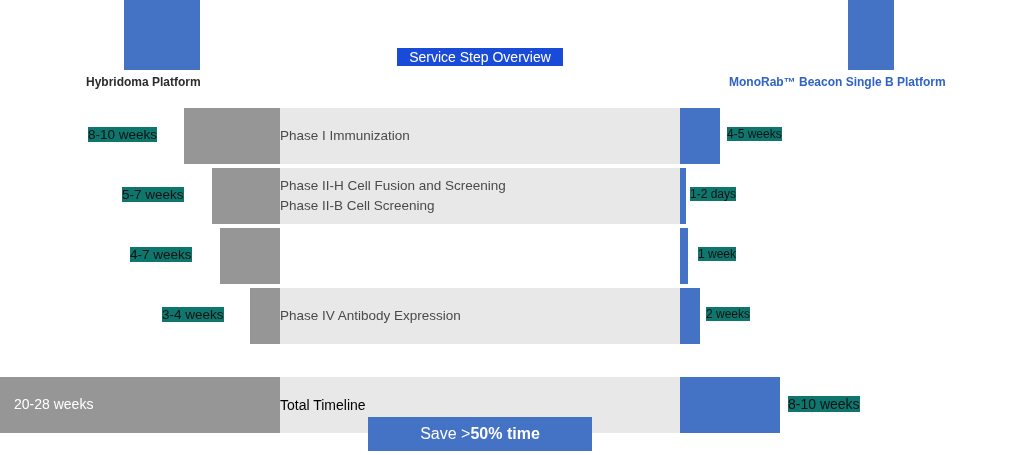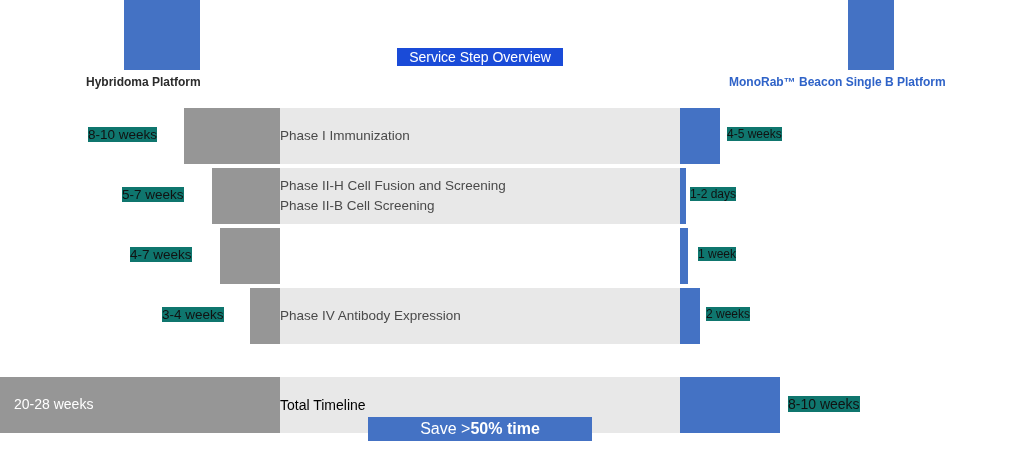--- a/index.html
+++ b/index.html
@@ -154,21 +154,21 @@
     top: 19px;
     font-size: 14px;
   }
 
   
   .save-button {
     position: absolute;
     left: 368px;
     top: 417px;
     width: 224px;
-    height: 24px;
+    height: 34px;
     background: #4472c4;
     color: #ffffff;
     font-size: 16px;
     display: flex;
     align-items: center;
     justify-content: center;
     gap: 0px;
   }
   .save-button .pct {
     color: #ffffff;

